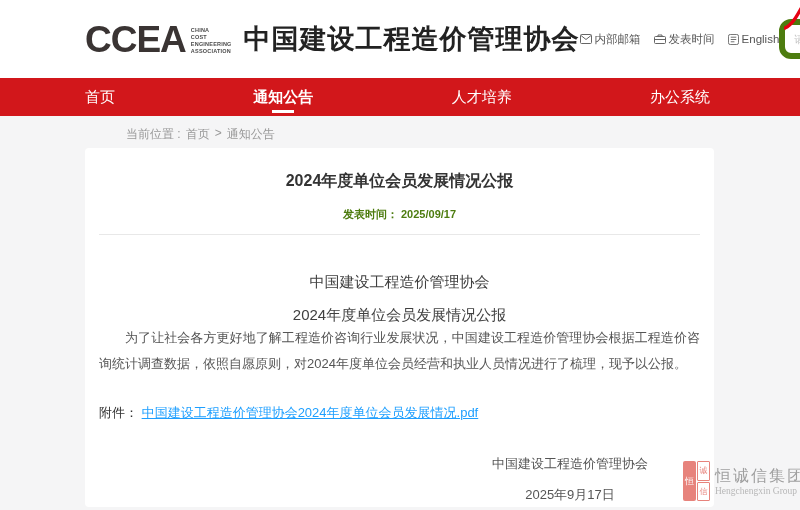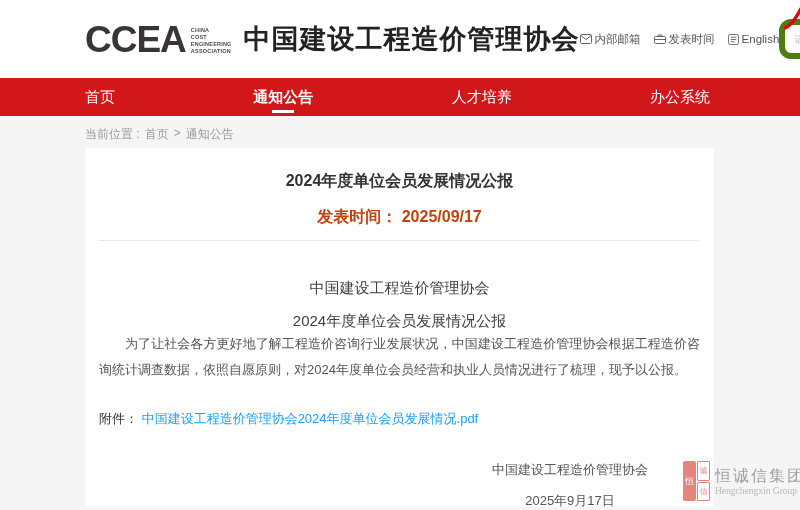--- a/index.html
+++ b/index.html
@@ -67,49 +67,49 @@
   }
   .nav-item.active { font-weight:700; }
   .nav-item.active::after {
     content:""; position:absolute; left:50%; transform:translateX(-50%);
     bottom:3px; width:22px; height:3px; background:#ffffff;
   }
 
   
   .breadcrumb {
     padding:10px 0 0 85px; font-size:12px; color:#999;
-    display:flex; gap:5px; align-items:flex-start;
+    display:flex; gap:5px; align-items:flex-start;margin-left:41px;
   }
   .breadcrumb .crumb { cursor:pointer; }
 
   
   .card {
     position:absolute; left:85px; top:148px;
     width:629px; height:359px;
     background:#ffffff; border-radius:4px;
     padding:0 14px;
   }
   .article-title {
     padding-top:23px; text-align:center;
     font-size:16px; font-weight:700; color:#333;
   }
   .publish {
     margin-top:15px; text-align:center;
-    font-size:16px; font-weight:700; color:#c2410c;
+    font-size:11px; font-weight:700; color:#4d7c0f;
   }
   .divider { margin-top:12px; height:1px; background:#e8e8e8; }
   .h-line { text-align:center; font-size:15px; color:#404040; }
   .h-line.first { margin-top:38px; }
   .h-line.second { margin-top:14px; }
   .para {
     font-size:13px; color:#555;
     line-height:26px; text-indent:2em; text-align:justify;
   }
   .attachment { margin-top:27px; font-size:13px; color:#333; }
-  .attachment a { color:#1e9fff; cursor:pointer;margin-top:9px; }
+  .attachment a { color:#1e9fff; text-decoration:underline; cursor:pointer;margin-top:9px; }
   .signature {
     margin-top:33px; margin-left:auto; margin-right:52px;
     width:fit-content; text-align:center;
     font-size:13px; color:#555;
   }
   .signature .sig-date { margin-top:13px; }
 
   
   .watermark {
     position:absolute; left:683px; top:461px;

